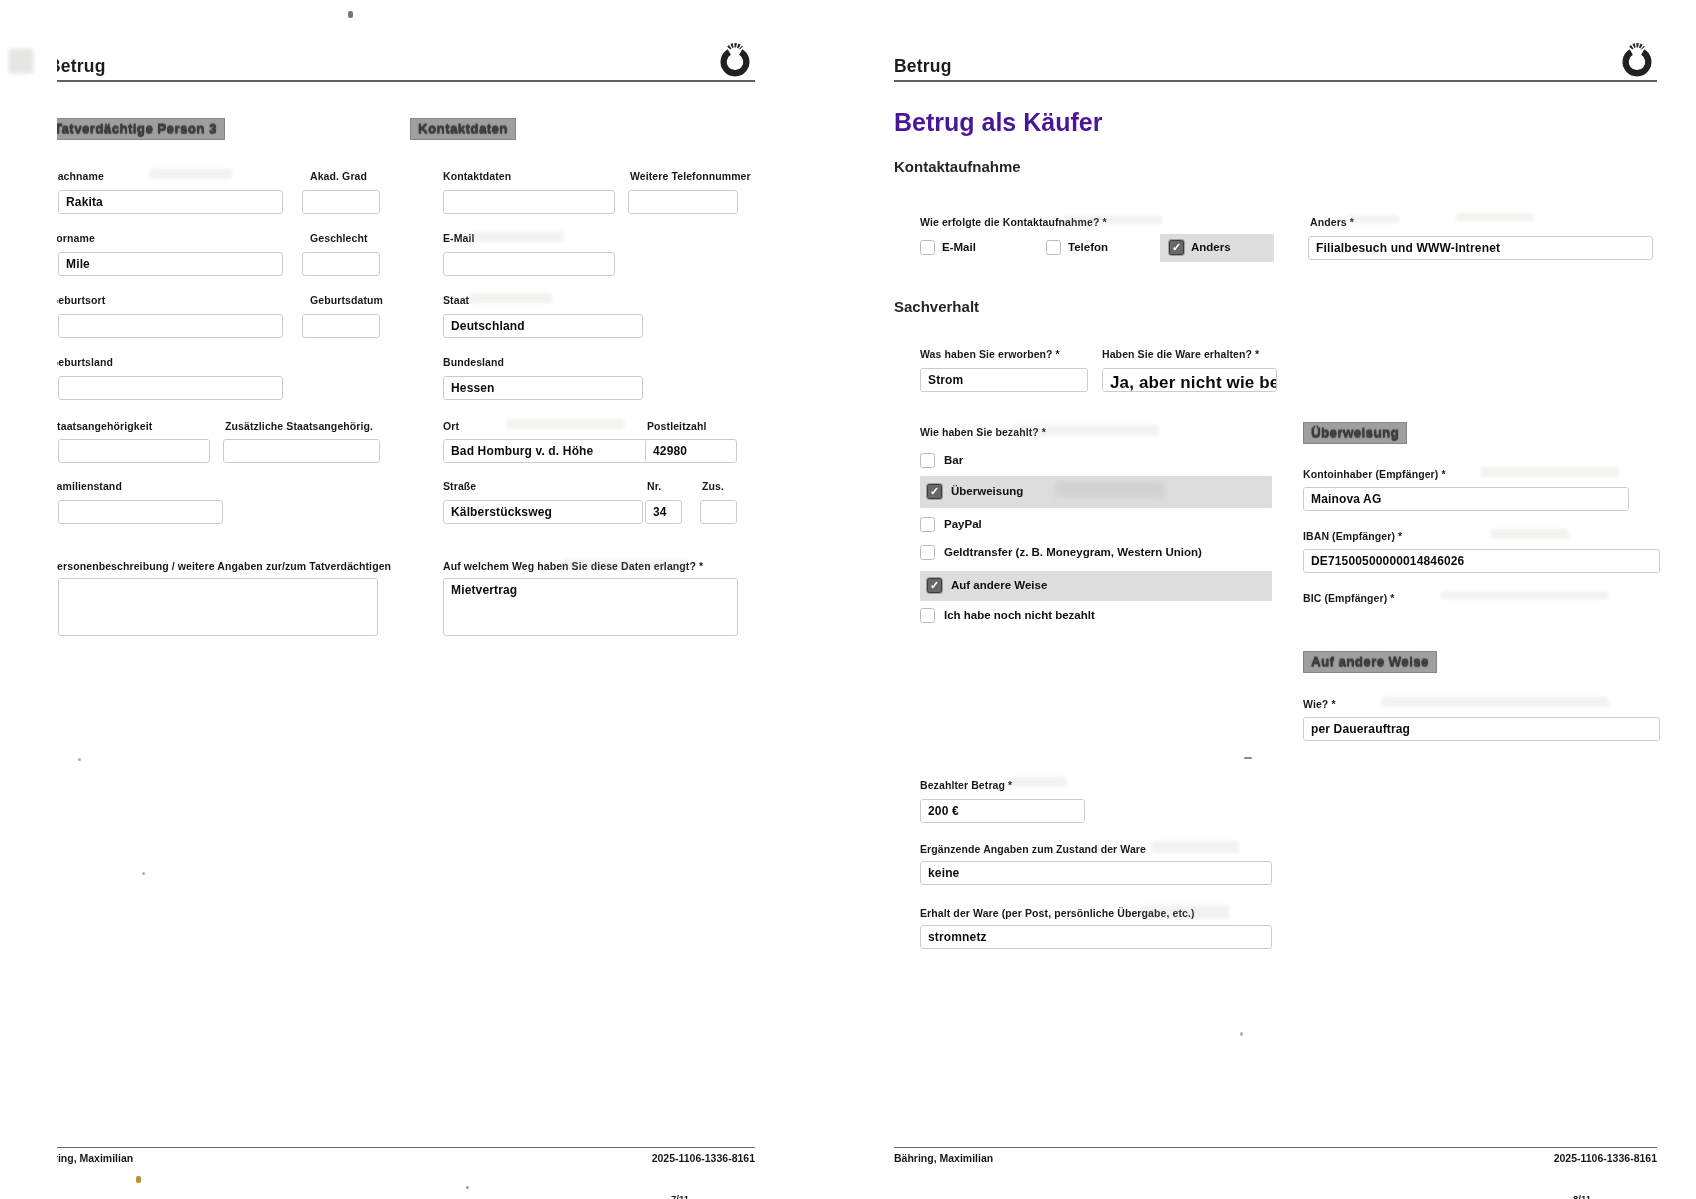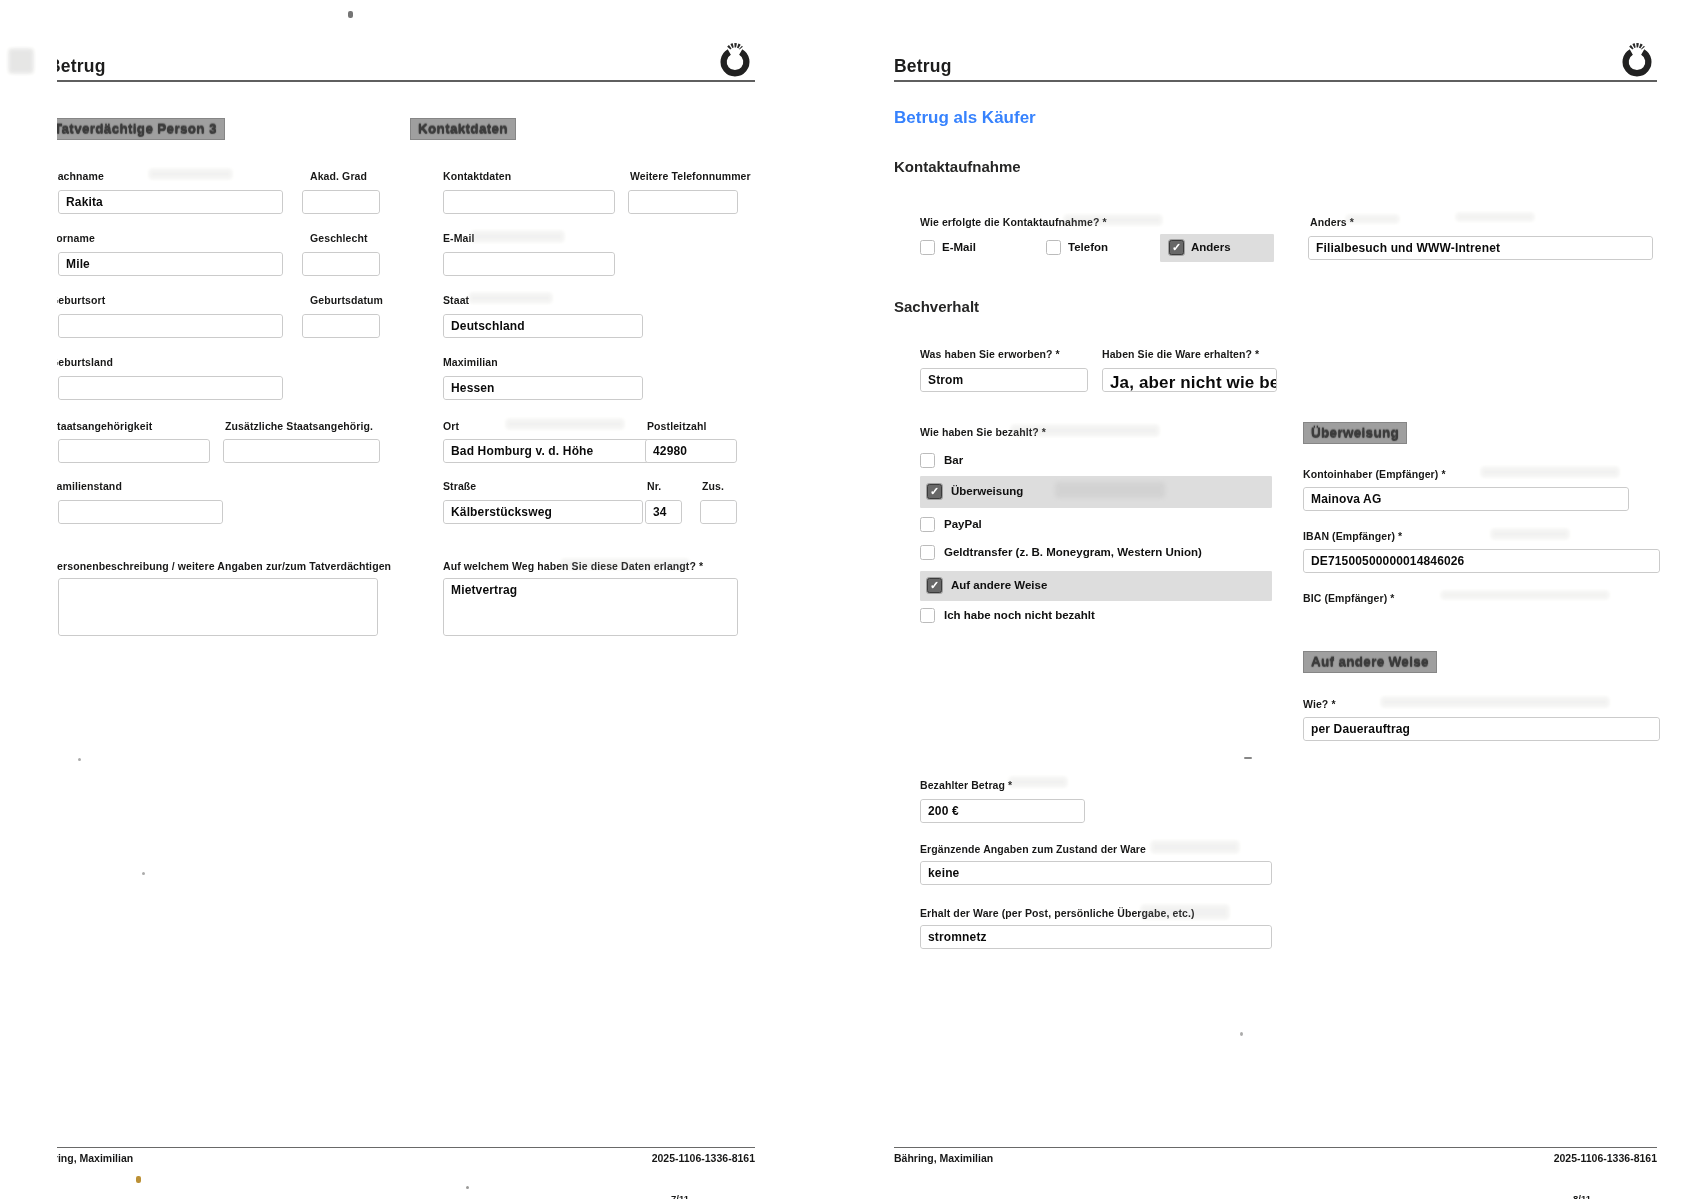--- a/index.html
+++ b/index.html
@@ -2,21 +2,21 @@
 <html><head>
 <meta charset="utf-8">
 <title>Betrug – OnlineWache Formular (Scan)</title>
 <style>
   html,body{margin:0;padding:0;background:#fcfcfb;}
   body{width:1696px;height:1199px;overflow:hidden;font-family:"Liberation Sans",sans-serif;}
   #canvas{position:relative;width:1696px;height:1199px;background:#fcfcfb;filter:blur(0.26px) contrast(1.06);}
   .ptitle{position:absolute;font-size:17.5px;font-weight:700;color:#232323;letter-spacing:.2px;white-space:nowrap;}
   .rule{position:absolute;height:0;border-top:2.4px solid #3e3e3e;opacity:.82;}
   .frule{position:absolute;height:0;border-top:1.6px solid #454545;opacity:.8;}
-  .h1{position:absolute;font-size:17px;font-weight:600;color:#3b82f6;white-space:nowrap;}
+  .h1{position:absolute;font-size:25px;font-weight:600;color:#4c1d95;white-space:nowrap;}
   .h2{position:absolute;font-size:15px;font-weight:600;color:#2b2b2b;white-space:nowrap;}
   .shead{position:absolute;background:#9d9d9d;border:1px solid #868686;color:#404040;
          font-size:13.5px;font-weight:700;padding:2px 7px 3px;letter-spacing:.3px;white-space:nowrap;
          text-shadow:0 1px 1px rgba(45,45,45,.85),0 -1px 1px rgba(45,45,45,.55);}
   .lb{position:absolute;font-size:10.5px;font-weight:700;color:#1d1d1d;white-space:nowrap;letter-spacing:.1px;}
   .bx{position:absolute;height:24px;box-sizing:border-box;background:#fefefe;border:1px solid #c7c7c7;
       border-radius:3px;font-size:12px;font-weight:700;color:#111;padding:4px 7px 0;
       white-space:nowrap;overflow:hidden;letter-spacing:.15px;}
   .ta{height:58px;}
   .cb{position:absolute;width:15px;height:15px;box-sizing:border-box;border:1.5px solid #b8b8b8;
@@ -81,21 +81,21 @@
   <div class="bx" style="left:443px;top:190px;width:172px"></div>
   <div class="lb" style="left:630px;top:170px">Weitere Telefonnummer</div>
   <div class="bx" style="left:628px;top:190px;width:110px"></div>
 
   <div class="lb" style="left:443px;top:232px">E-Mail</div>
   <div class="bx" style="left:443px;top:252px;width:172px"></div>
 
   <div class="lb" style="left:443px;top:294px">Staat</div>
   <div class="bx" style="left:443px;top:314px;width:200px">Deutschland</div>
 
-  <div class="lb" style="left:443px;top:356px">Maximilian</div>
+  <div class="lb" style="left:443px;top:356px">Bundesland</div>
   <div class="bx" style="left:443px;top:376px;width:200px">Hessen</div>
 
   <div class="lb" style="left:443px;top:420px">Ort</div>
   <div class="bx" style="left:443px;top:439px;width:240px">Bad Homburg v. d. Höhe</div>
   <div class="lb" style="left:647px;top:420px">Postleitzahl</div>
   <div class="bx" style="left:645px;top:439px;width:92px">42980</div>
 
   <div class="lb" style="left:443px;top:480px">Straße</div>
   <div class="bx" style="left:443px;top:500px;width:200px">Kälberstücksweg</div>
   <div class="lb" style="left:647px;top:480px">Nr.</div>

